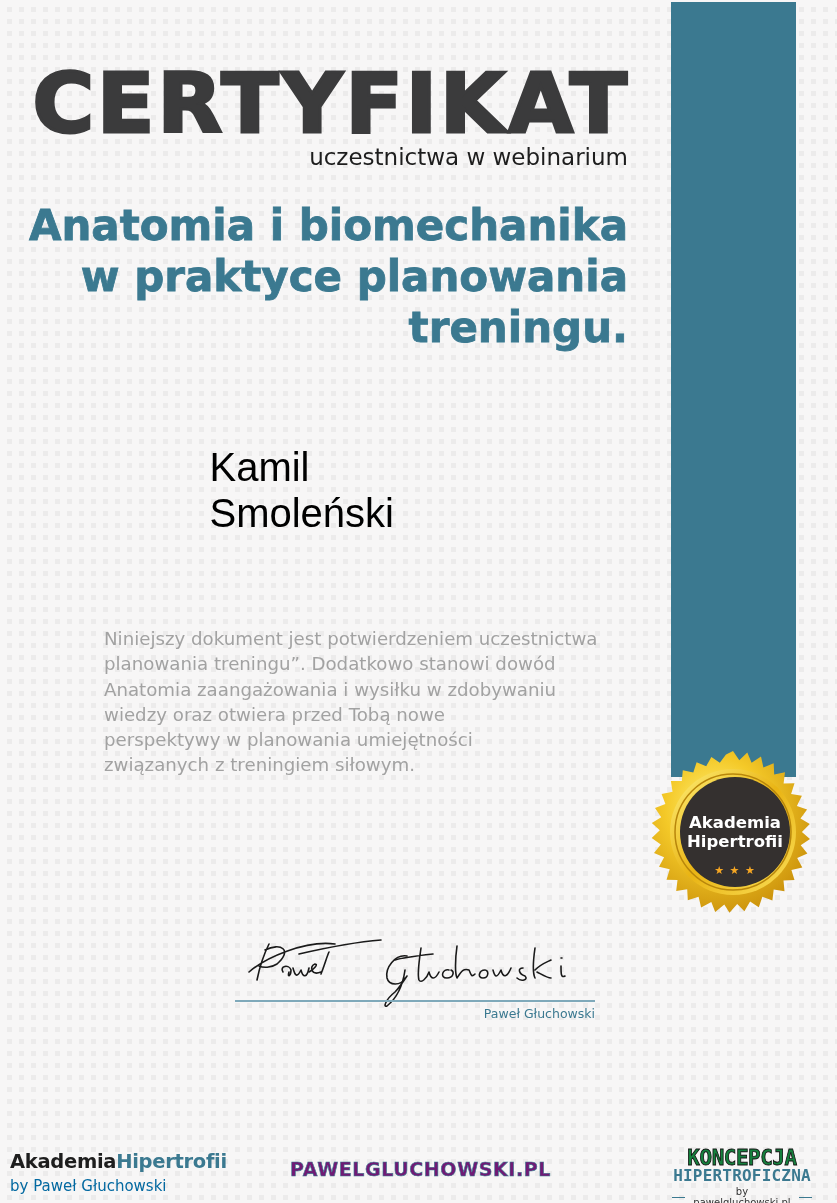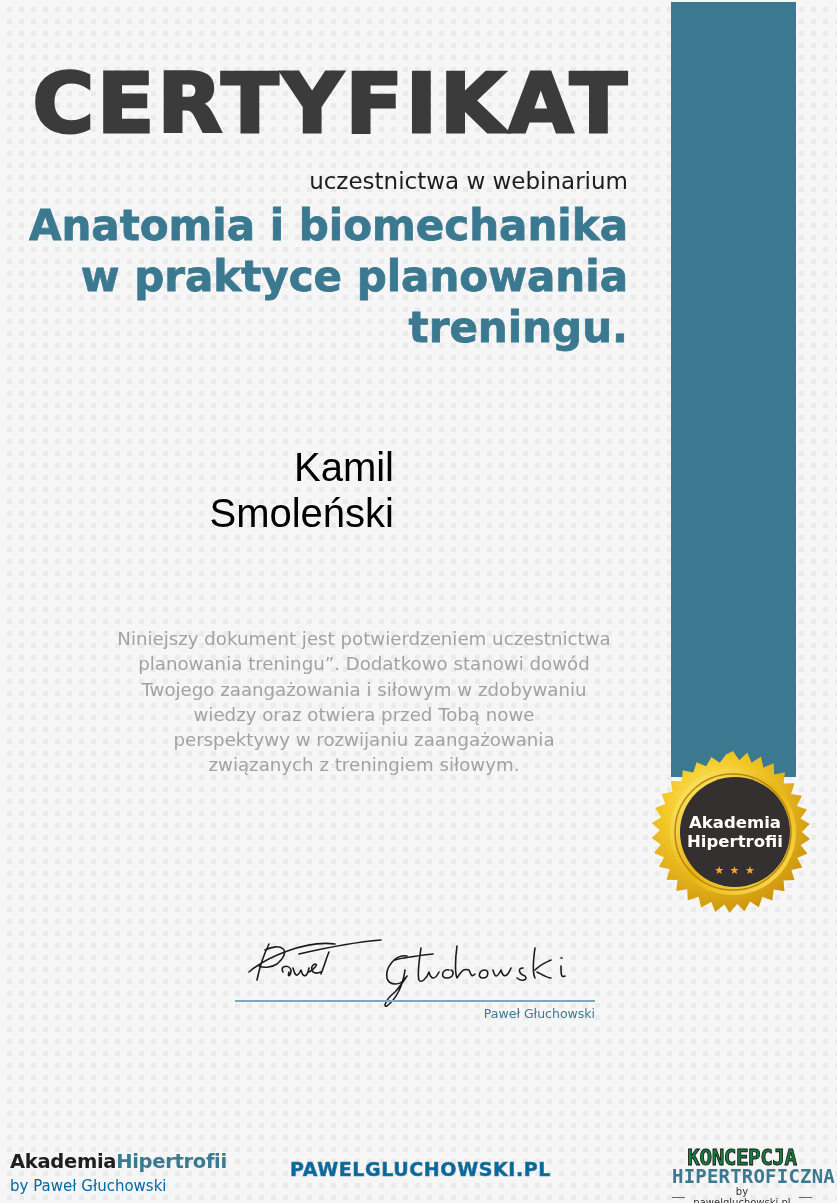--- a/index.html
+++ b/index.html
@@ -27,64 +27,64 @@
     background: #3b7990;
   }
   .title {
     position: absolute; right: 207px; top: 62px;
     font-family: "DejaVu Sans", sans-serif; font-weight: 900;
     font-size: 84px; letter-spacing: 3px; color: #3b3b3c;
     line-height: 1; transform: scaleY(0.98);
     -webkit-text-stroke: 3px #3b3b3c;
   }
   .subtitle {
-    position: absolute; right: 209px; top: 168px;
+    position: absolute; right: 209px; top: 144px;
     font-family: "DejaVu Sans", sans-serif; font-size: 23px; color: #1d1d1d; margin-left: 24px;
   }
   .headline {
     position: absolute; right: 209px; top: 200px; text-align: right;
     font-family: "DejaVu Sans", sans-serif; font-weight: bold;
     font-size: 42px; line-height: 51px; color: #3b7990;
     -webkit-text-stroke: 0.8px #3b7990;
   }
   .name {
-    position: absolute; right: 443px; top: 444px; text-align: right;
+    position: absolute; right: 443px; top: 444px; text-align: left;
     font-family: "Liberation Sans", sans-serif; font-size: 40px; line-height: 46px;
     color: #000;
   }
   .para {
-    position: absolute; right: 213px; top: 626px; width: 520px; text-align: center;
+    position: absolute; right: 213px; top: 626px; width: 520px; text-align: left;
     font-family: "DejaVu Sans", sans-serif; font-size: 18.2px; line-height: 25.3px;
     color: #a2a2a2;
   }
   .seal { position: absolute; left: 650px; top: 750px; width: 166px; height: 166px; }
   .sig-svg { position: absolute; left: 235px; top: 928px; width: 360px; height: 80px; }
   .sig-line { position: absolute; left: 235px; top: 1000px; width: 360px; height: 2px; background: #7fa9ba; }
   .sig-name {
     position: absolute; left: 235px; width: 360px; top: 1006px; text-align: right;
     font-family: "DejaVu Sans", sans-serif; font-size: 12.5px; color: #3b7990;
   }
   .footer-left { position: absolute; left: 10px; top: 1150px; }
   .fl-brand { font-family: "DejaVu Sans", sans-serif; font-weight: bold; font-size: 19.5px; letter-spacing: -0.3px; }
   .fl-brand .a { color: #1e1e1e; }
   .fl-brand .h { color: #3b7990; }
   .fl-by { font-family: "DejaVu Sans", sans-serif; font-size: 15px; color: #0369a1; text-align: left; margin-top: 4px; }
   .footer-center {
     position: absolute; left: 290px; top: 1158px;
     font-family: "DejaVu Sans", sans-serif; font-weight: bold; font-size: 19px;
-    color: #0369a1; letter-spacing: 0.6px; -webkit-text-stroke: 0.6px #3b7990;
+    color: #701a75; letter-spacing: 0.6px; -webkit-text-stroke: 0.6px #3b7990;
   }
   .footer-right { position: absolute; left: 672px; top: 1148px; width: 140px; text-align: center; }
   .fr-1 {
     font-family: "DejaVu Sans Mono", monospace; font-weight: bold; font-size: 21px;
     color: #15803d; line-height: 20px; letter-spacing: -0.5px; transform: scaleY(1.05);
     -webkit-text-stroke: 0.8px #111;
   }
   .fr-2 {
-    font-family: "DejaVu Sans Mono", monospace; font-weight: bold; font-size: 19px;
+    font-family: "DejaVu Sans Mono", monospace; font-weight: bold; font-size: 16px;
     color: #3b7990; line-height: 16px; letter-spacing: 0.2px;
   }
   .fr-3 {
     font-family: "DejaVu Sans", sans-serif; font-size: 10px; color: #333;
     display: flex; align-items: center; justify-content: center; gap: 4px; margin-top: 2px;
   }
   .fr-3 .dash { width: 14px; height: 1px; background: #3b7990; display: inline-block; }
 </style>
 </head>
 <body>
@@ -103,23 +103,23 @@
 </div>
 
 <div class="name">
   <div>Kamil</div>
   <div>Smoleński</div>
 </div>
 
 <div class="para">
   <div>Niniejszy dokument jest potwierdzeniem uczestnictwa</div>
   <div>planowania treningu”. Dodatkowo stanowi dowód</div>
-  <div>Twojego zaangażowania i siłowym w zdobywaniu</div>
+  <div>Anatomia zaangażowania i wysiłku w zdobywaniu</div>
   <div>wiedzy oraz otwiera przed Tobą nowe</div>
-  <div>perspektywy w rozwijaniu zaangażowania</div>
+  <div>perspektywy w planowania umiejętności</div>
   <div>związanych z treningiem siłowym.</div>
 </div>
 
 <svg class="seal" viewBox="0 0 166 166">
   <defs>
     <radialGradient id="gold" cx="40%" cy="35%" r="70%">
       <stop offset="0%" stop-color="#fff27a"></stop>
       <stop offset="45%" stop-color="#f4c928"></stop>
       <stop offset="100%" stop-color="#c98f0a"></stop>
     </radialGradient>

